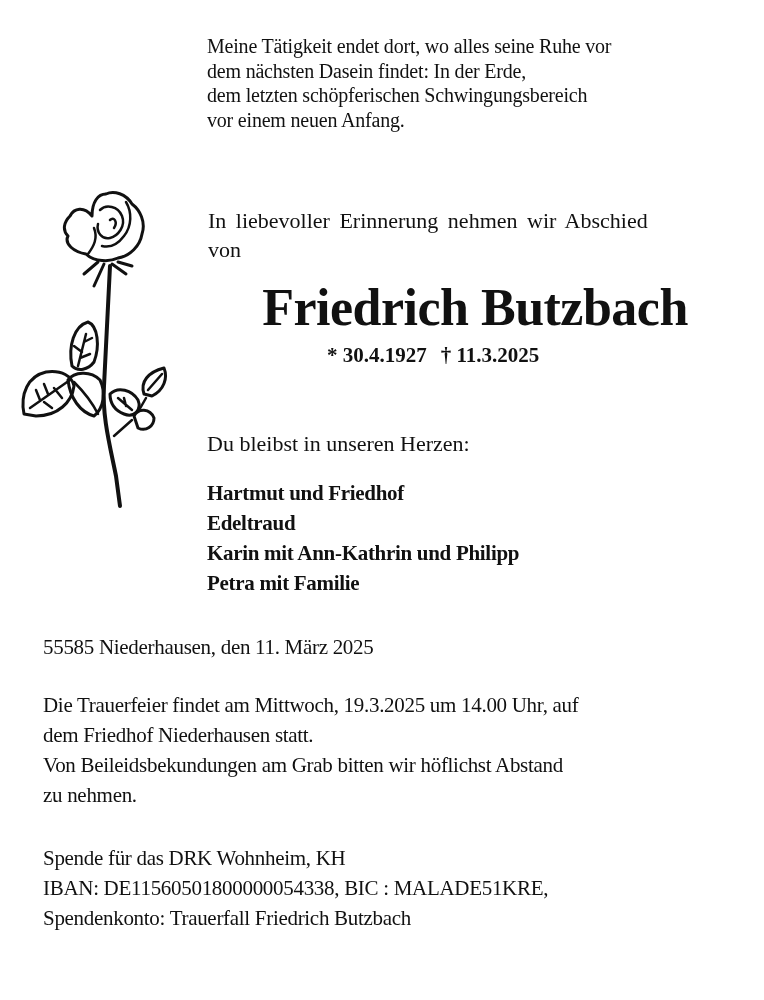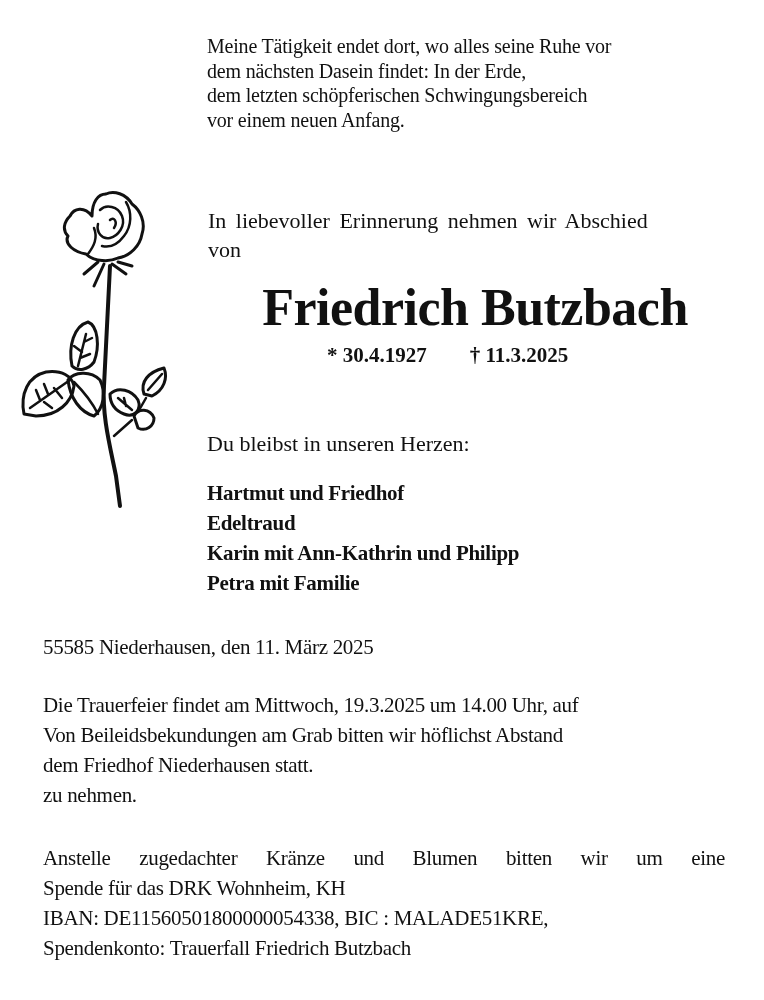--- a/index.html
+++ b/index.html
@@ -44,21 +44,21 @@
       white-space: nowrap;
     }
     .dates {
       left: 327px;
       top: 342px;
       font-size: 21px;
       font-weight: bold;
       line-height: 26px;
       white-space: nowrap;
     }
-    .dates span + span { margin-left: 43px; }
+    .dates span + span { margin-left: 14px; }
     .stay {
       left: 207px;
       top: 430px;
       font-size: 22px;
       line-height: 28px;
       white-space: nowrap;
     }
     .family {
       left: 207px;
       top: 478px;
@@ -161,33 +161,22 @@
   <div>Hartmut und Friedhof</div>
   <div>Edeltraud</div>
   <div>Karin mit Ann-Kathrin und Philipp</div>
   <div>Petra mit Familie</div>
 </div>
 
 <div class="abs place">55585 Niederhausen, den 11. März 2025</div>
 
 <div class="abs ceremony">
   <div>Die Trauerfeier findet am Mittwoch, 19.3.2025 um 14.00 Uhr, auf</div>
+  <div>dem Friedhof Niederhausen statt.</div>
   <div>Von Beileidsbekundungen am Grab bitten wir höflichst Abstand</div>
-  <div>dem Friedhof Niederhausen statt.</div>
   <div>zu nehmen.</div>
 </div>
 
 <div class="abs donation">
-  <div class="justify">
-    <span>Anstelle</span>
-    <span>zugedachter</span>
-    <span>Kränze</span>
-    <span>und</span>
-    <span>Blumen</span>
-    <span>bitten</span>
-    <span>wir</span>
-    <span>um</span>
-    <span>eine</span>
-  </div>
   <div>Spende für das DRK Wohnheim, KH</div>
   <div>IBAN: DE11560501800000054338, BIC : MALADE51KRE,</div>
   <div>Spendenkonto: Trauerfall Friedrich Butzbach</div>
 </div>
 
 </body></html>

